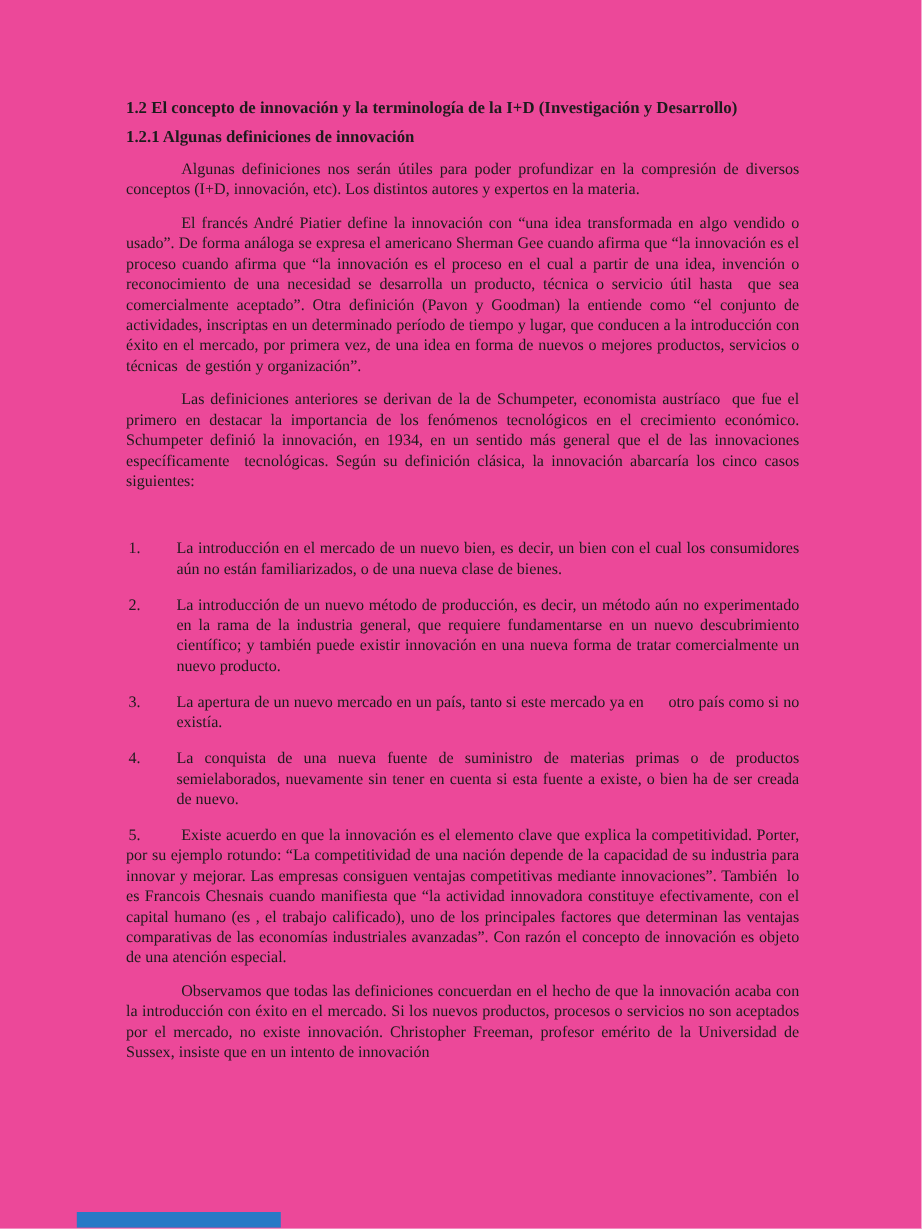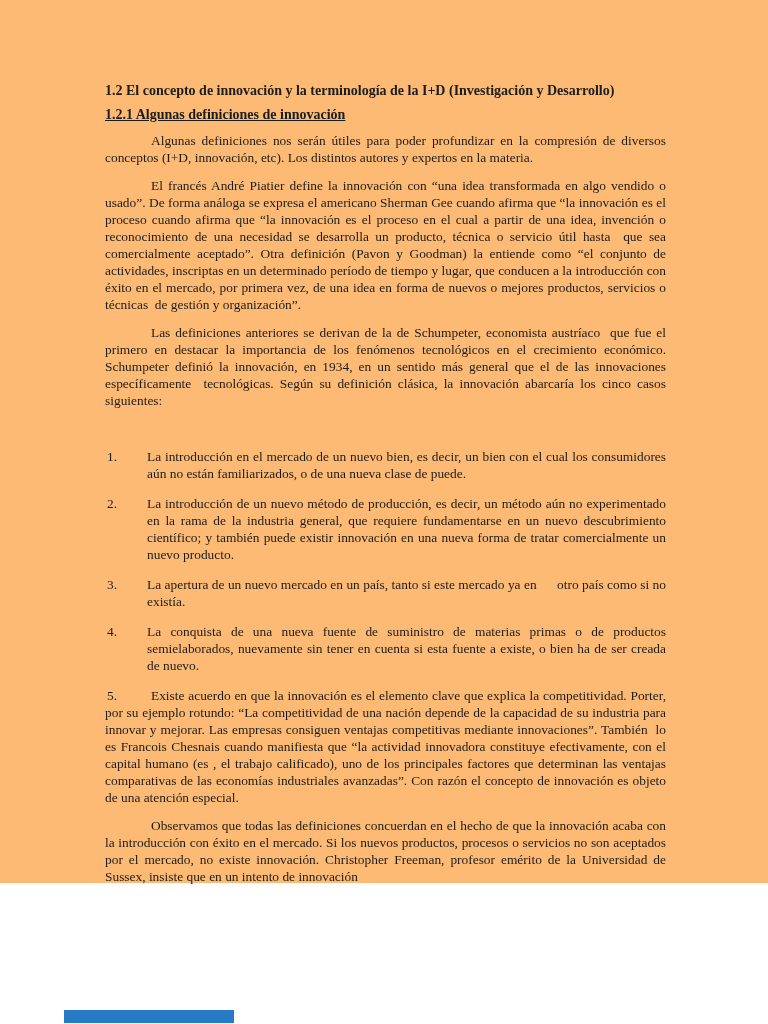--- a/index.html
+++ b/index.html
@@ -9,22 +9,22 @@
     width: 768px;
     height: 1024px;
     background: #ffffff;
     overflow: hidden;
     font-family: "Liberation Serif", "DejaVu Serif", serif;
     color: #1c1c1c;
   }
   .page {
     position: relative;
     width: 768px;
-    height: 883px;
-    background: #fdba74;
+    height: 1024px;
+    background: #ec4899;
   }
   .content {
     position: absolute;
     left: 105px;
     top: 82px;
     width: 561px;
     font-size: 13.4px;
     line-height: 17px;
     text-align: justify;
   }
@@ -34,21 +34,20 @@
     font-weight: bold;
     text-align: justify;
     margin: 0 0 6px 0;
   }
   .h2 {
     font-size: 14px;
     line-height: 17.5px;
     font-weight: bold;
     text-align: left;
     margin: 0 0 9px 0;
-    text-decoration: underline;
   }
   .para {
     margin: 0 0 11px 0;
     text-indent: 46px;
   }
   .para.gap-after { margin-bottom: 39px; }
   .list { margin: 0; padding: 0; }
   .list-item {
     position: relative;
     padding-left: 42px;
@@ -79,21 +78,21 @@
     <div class="h1">1.2 El concepto de innovación y la terminología de la I+D (Investigación y Desarrollo)</div>
     <div class="h2">1.2.1 Algunas definiciones de innovación</div>
 
     <p class="para">Algunas definiciones nos serán útiles para poder profundizar en la compresión de diversos conceptos (I+D, innovación, etc). Los distintos autores y expertos en la materia.</p>
     <p class="para">El francés André Piatier define la innovación con “una idea transformada en algo vendido o usado”. De forma análoga se expresa el americano Sherman Gee cuando afirma que “la innovación es el proceso cuando afirma que “la innovación es el proceso en el cual a partir de una idea, invención o reconocimiento de una necesidad se desarrolla un producto, técnica o servicio útil hasta&nbsp; que sea comercialmente aceptado”. Otra definición (Pavon y Goodman) la entiende como “el conjunto de actividades, inscriptas en un determinado período de tiempo y lugar, que conducen a la introducción con éxito en el mercado, por primera vez, de una idea en forma de nuevos o mejores productos, servicios o técnicas&nbsp; de gestión y organización”.</p>
     <p class="para gap-after">Las definiciones anteriores se derivan de la de Schumpeter, economista austríaco&nbsp; que fue el primero en destacar la importancia de los fenómenos tecnológicos en el crecimiento económico. Schumpeter definió la innovación, en 1934, en un sentido más general que el de las innovaciones específicamente&nbsp; tecnológicas. Según su definición clásica, la innovación abarcaría los cinco casos siguientes:</p>
 
     <div class="list">
       <div class="list-item">
         <span class="num">1.</span>
-        <span>La introducción en el mercado de un nuevo bien, es decir, un bien con el cual los consumidores aún no están familiarizados, o de una nueva clase de puede.</span>
+        <span>La introducción en el mercado de un nuevo bien, es decir, un bien con el cual los consumidores aún no están familiarizados, o de una nueva clase de bienes.</span>
       </div>
       <div class="list-item">
         <span class="num">2.</span>
         <span>La introducción de un nuevo método de producción, es decir, un método aún no experimentado en la rama de la industria general, que requiere fundamentarse en un nuevo descubrimiento científico; y también puede existir innovación en una nueva forma de tratar comercialmente un nuevo producto.</span>
       </div>
       <div class="list-item">
         <span class="num">3.</span>
         <span>La apertura de un nuevo mercado en un país, tanto si este mercado ya en&nbsp;&nbsp;&nbsp;&nbsp;&nbsp; otro país como si no existía.</span>
       </div>
       <div class="list-item">

